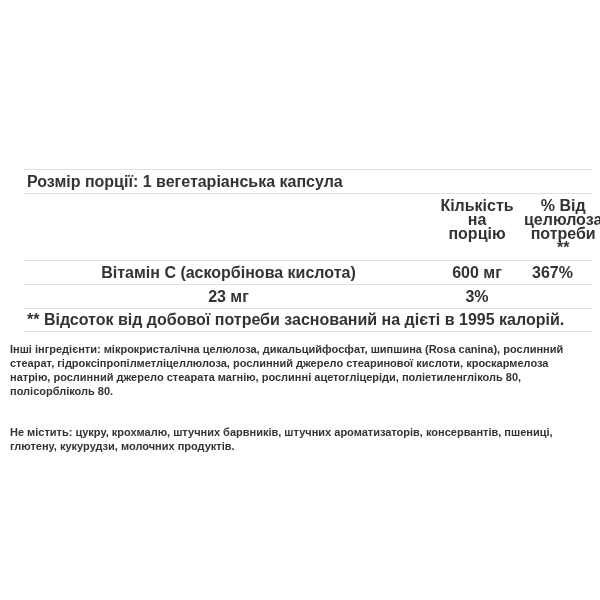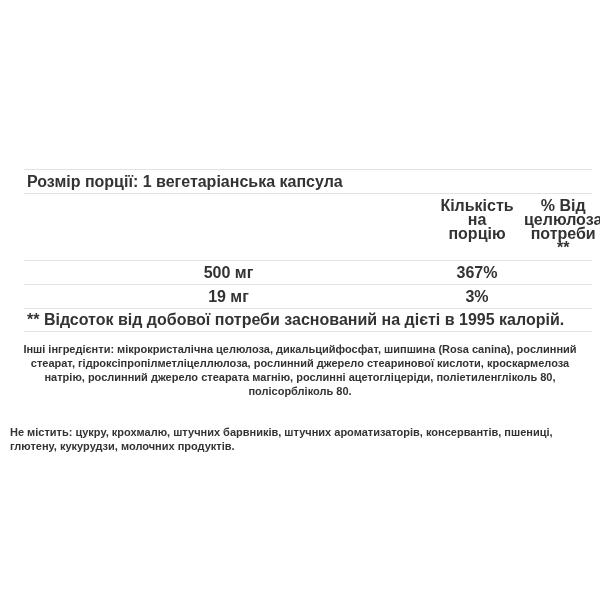--- a/index.html
+++ b/index.html
@@ -46,21 +46,21 @@
     padding: 4px 3px 5px 3px;
   }
   .body-text {
     margin: 0 10px;
     color: #333333;
     font-size: 11px;
     font-weight: 700;
     line-height: 14px;
     max-width: 582px;
   }
-  .body-text.first { margin-top: 10px; text-align: center; }
+  .body-text.first { margin-top: 10px; }
   .body-text.next  { margin-top: 27px; }
 </style>
 </head>
 <body>
 
 <div class="page">
 
   <div class="facts-table">
 
     <div class="facts-row">
@@ -68,26 +68,27 @@
     </div>
 
 
     <div class="facts-row cols header-row">
       <div class="cell"></div>
       <div class="cell">Кількість на порцію</div>
       <div class="cell">% Від целюлоза потреби **</div>
     </div>
 
     <div class="facts-row cols">
-      <div class="cell">500 мг</div>
+      <div class="cell">Вітамін C (аскорбінова кислота)</div>
+      <div class="cell">600 мг</div>
       <div class="cell">367%</div>
     </div>
 
     <div class="facts-row cols">
-      <div class="cell">19 мг</div>
+      <div class="cell">23 мг</div>
       <div class="cell">3%</div>
     </div>
 
     <div class="facts-row footnote-row">
       <span>** Відсоток від добової потреби заснований на дієті в 1995 калорій.</span>
     </div>
 
   </div>
 
   <p class="body-text first">Інші інгредієнти: мікрокристалічна целюлоза, дикальцийфосфат, шипшина (Rosa canina), рослинний стеарат, гідроксіпропілметліцеллюлоза, рослинний джерело стеаринової кислоти, кроскармелоза натрію, рослинний джерело стеарата магнію, рослинні ацетогліцеріди, поліетиленгліколь 80, полісорбліколь 80.</p>

